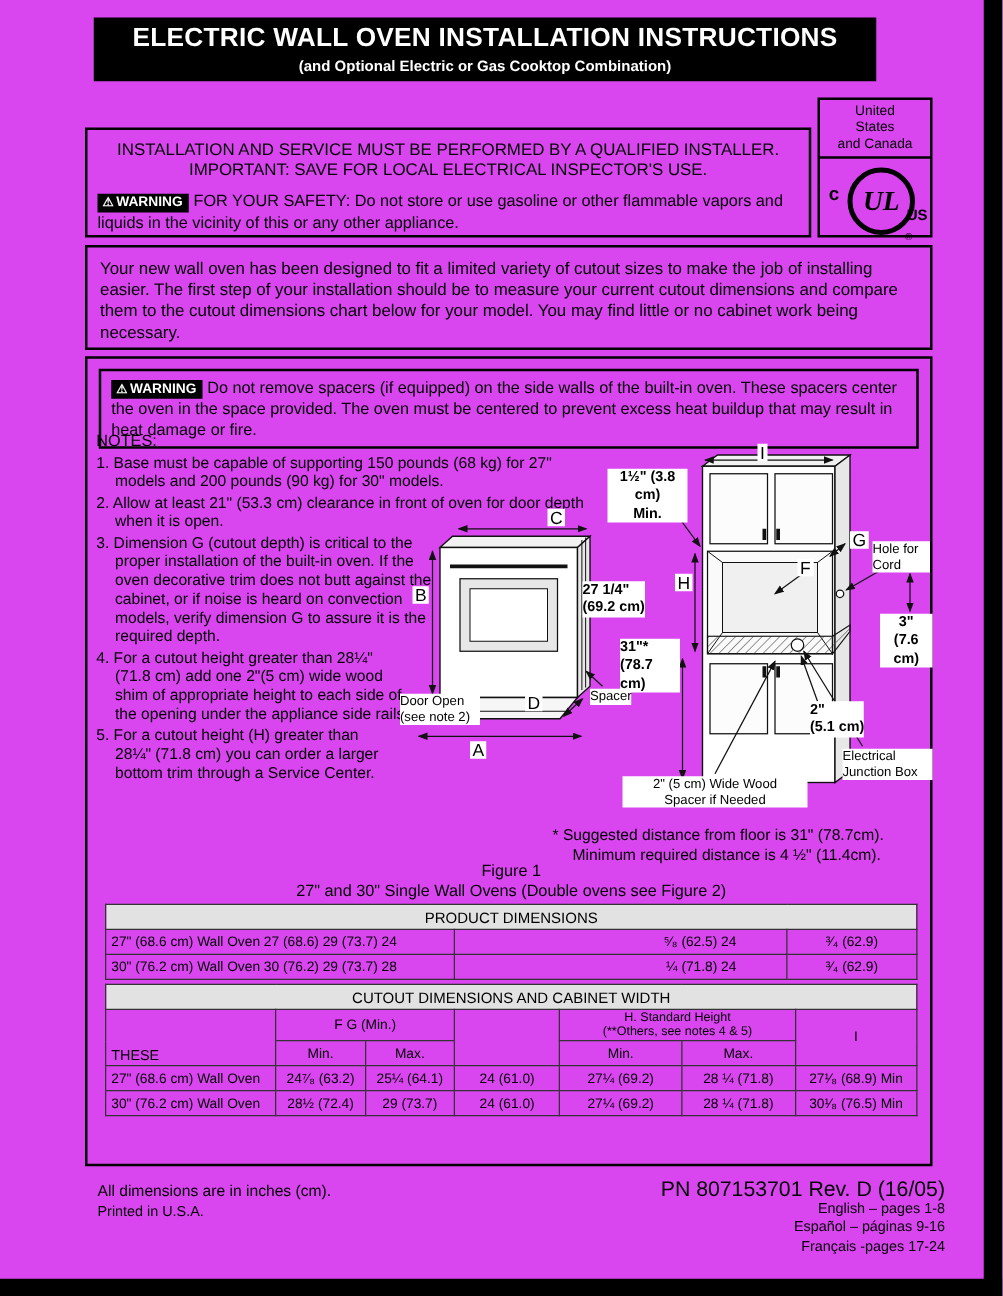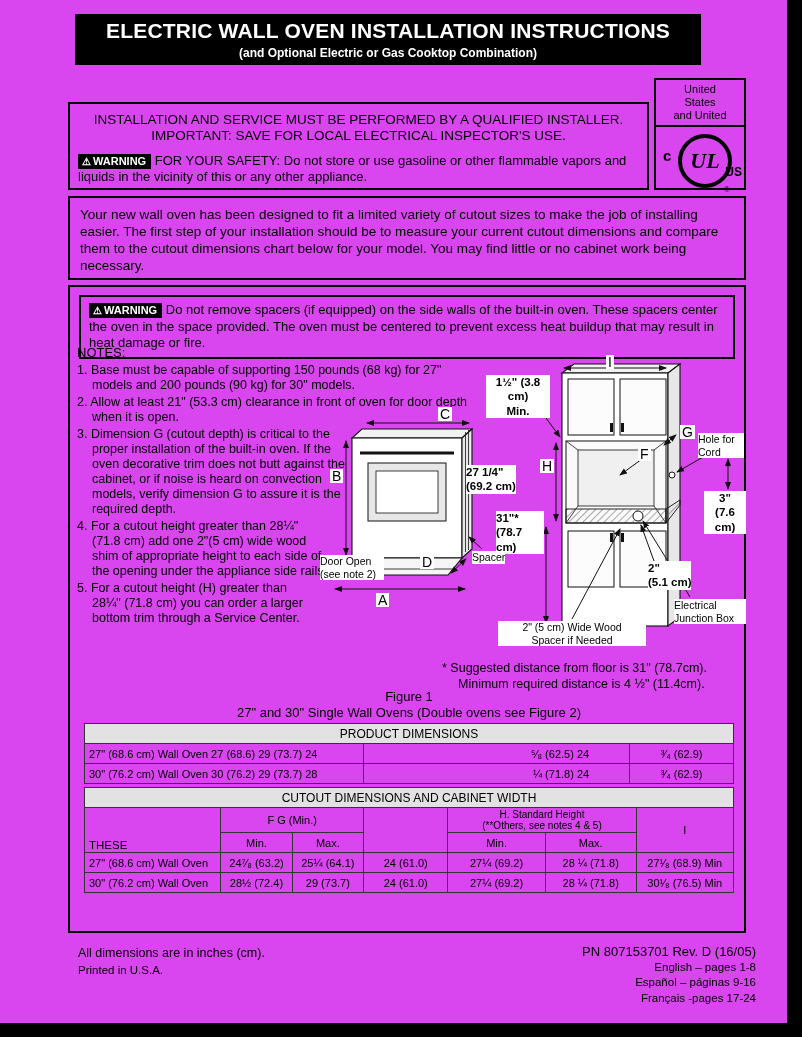--- a/index.html
+++ b/index.html
@@ -70,21 +70,21 @@
   .cell-left{text-align:left; padding-left:4px;}
   .cell-shift{text-align:right; padding-right:40px;}
   .model-hdr{vertical-align:bottom; font-size:11.5px;}
   .h-hdr{font-size:10px; line-height:11px;}
   .cutout-table{margin-top:3px;}
 
   
   .footer-left1{position:absolute; left:78px; top:946px; font-size:12.5px;}
   .footer-left2{position:absolute; left:78px; top:964px; font-size:11.5px;}
   .footer-right{position:absolute; right:46px; top:944px; text-align:right; line-height:15.5px;}
-  .footer-right .fr1{font-size:13px;}
+  .footer-right .fr1{font-size:17px;}
   .footer-right .frx{font-size:11.5px;}
 </style>
 </head>
 <body>
 
 <div class="page">
 
   <div class="edge-right"></div>
   <div class="edge-bottom"></div>
 
@@ -98,21 +98,21 @@
     <div class="cline">IMPORTANT: SAVE FOR LOCAL ELECTRICAL INSPECTOR'S USE.</div>
     <div class="notice-warning">
       <span class="wbadge"><span class="wicon">⚠</span><span>WARNING</span></span>
       <span>FOR YOUR SAFETY: Do not store or use gasoline or other flammable vapors and liquids in the vicinity of this or any other appliance.</span>
     </div>
   </div>
 
   <div class="ul-box">
     <div class="region">
       <span>United States</span><br>
-      <span>and United</span>
+      <span>and Canada</span>
     </div>
     <div class="ul-logo">
       <span class="ul-c">c</span>
       <span class="ul-circle">UL</span>
       <span class="ul-us">US</span>
       <span class="ul-r">®</span>
     </div>
   </div>
 
   <div class="intro-box">

